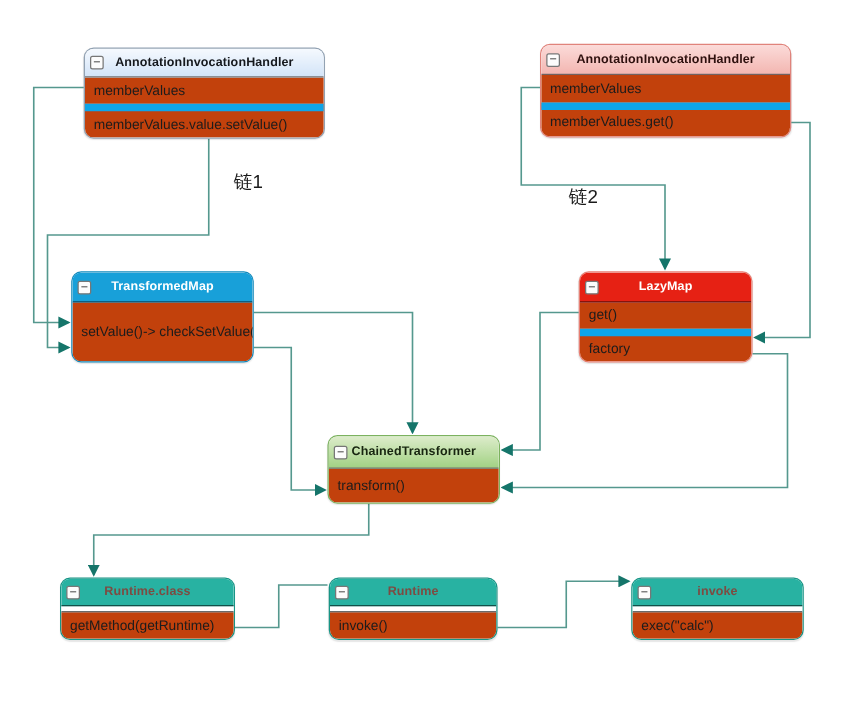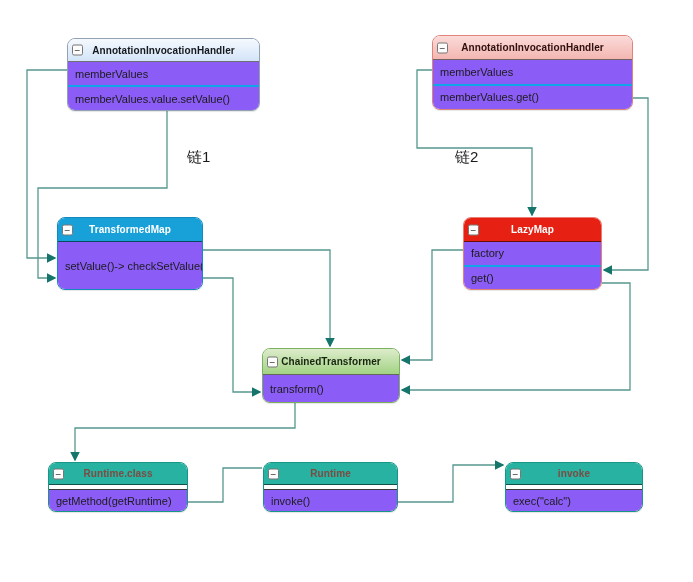--- a/index.html
+++ b/index.html
@@ -10,22 +10,22 @@
         overflow:hidden;box-sizing:border-box;display:flex;flex-direction:column;
         box-shadow:0 1px 1px rgba(0,0,0,0.10);}
   .hdr{background:var(--hdr);position:relative;display:flex;align-items:center;justify-content:center;
        flex:0 0 auto;border-bottom:1px solid rgba(0,0,0,0.55);}
   .ttl{font-weight:bold;font-size:10px;letter-spacing:.1px;color:var(--ttl);white-space:nowrap;}
   .collapse{position:absolute;left:4px;top:50%;transform:translateY(-50%);width:11px;height:11px;
             background:#fcfcfc;border:1px solid #777;border-radius:2px;display:flex;align-items:center;
             justify-content:center;font-size:10px;line-height:9px;color:#333;box-sizing:border-box;cursor:pointer;}
   .gap{height:4px;background:#ffffff;border-bottom:1px solid #3a3a3a;flex:0 0 auto;}
   .row{flex:1 1 auto;display:flex;align-items:center;padding:0 7px;font-size:11px;color:#1c1c1c;
-       background:#8b5cf6;white-space:nowrap;}
-  .row + .row{border-top:2px solid #0ea5e9;}
+       background:#c2410c;white-space:nowrap;}
+  .row + .row{border-top:6px solid #0ea5e9;}
   .free-label{position:absolute;font-size:15px;color:#1a1a1a;white-space:nowrap;}
 </style>
 </head>
 <body>
 
 <div id="canvas">
   <svg id="edge-layer" viewBox="0 0 693 582">
       <defs>
         <marker id="arr" viewBox="0 0 10 10" refX="8.5" refY="5" markerWidth="7.5" markerHeight="7.5" orient="auto-start-reverse">
           <path d="M0,0 L10,5 L0,10 z" fill="#15756a"></path>
@@ -36,21 +36,21 @@
       <polyline points="203,250 330,250 330,346" fill="none" stroke="#55988e" stroke-width="1.3" marker-end="url(#arr)"></polyline>
       <polyline points="203,278 233,278 233,392 260,392" fill="none" stroke="#55988e" stroke-width="1.3" marker-end="url(#arr)"></polyline>
       <polyline points="432,70 417,70 417,148 532,148 532,215" fill="none" stroke="#55988e" stroke-width="1.3" marker-end="url(#arr)"></polyline>
       <polyline points="633,98 648,98 648,270 604,270" fill="none" stroke="#55988e" stroke-width="1.3" marker-end="url(#arr)"></polyline>
       <polyline points="463,250 432,250 432,360 402,360" fill="none" stroke="#55988e" stroke-width="1.3" marker-end="url(#arr)"></polyline>
       <polyline points="602,283 630,283 630,390 402,390" fill="none" stroke="#55988e" stroke-width="1.3" marker-end="url(#arr)"></polyline>
       <polyline points="295,403 295,428 75,428 75,460" fill="none" stroke="#55988e" stroke-width="1.3" marker-end="url(#arr)"></polyline>
       <polyline points="188,502 223,502 223,468 262,468" fill="none" stroke="#55988e" stroke-width="1.3"></polyline>
       <polyline points="398,502 453,502 453,465 503,465" fill="none" stroke="#55988e" stroke-width="1.3" marker-end="url(#arr)"></polyline>
     </svg>
-  <div class="free-label" style="left:187px;top:148px;">链1</div>
+  <div class="free-label" style="left:187px;top:136px;">链1</div>
   <div class="free-label" style="left:455px;top:148px;">链2</div>
 <div class="node" style="left: 67px; top: 38px; width: 193px; height: 73px; --hdr: linear-gradient(#f5f9fe,#d3e4f8); --bd: #92a2b3; --ttl: #15181d;">
       <div class="hdr" style="height:22px">
         <span class="collapse">−</span>
         <span class="ttl">AnnotationInvocationHandler</span>
       </div>
       <div class="row">memberValues</div>
       <div class="row">memberValues.value.setValue()</div>
     </div>
     <div class="node" style="left: 432px; top: 35px; width: 201px; height: 75px; --hdr: linear-gradient(#fbdbd9,#f3b6b1); --bd: #e0837b; --ttl: #2e100e;">
@@ -66,22 +66,22 @@
         <span class="collapse">−</span>
         <span class="ttl">TransformedMap</span>
       </div>
       <div class="row">setValue()-&gt; checkSetValue()</div>
     </div>
     <div class="node" style="left: 463px; top: 217px; width: 139px; height: 73px; --hdr: #e62114; --bd: #e87f73; --ttl: #ffffff;">
       <div class="hdr" style="height:23px">
         <span class="collapse">−</span>
         <span class="ttl">LazyMap</span>
       </div>
+      <div class="row">get()</div>
       <div class="row">factory</div>
-      <div class="row">get()</div>
     </div>
     <div class="node" style="left: 262px; top: 348px; width: 138px; height: 55px; --hdr: linear-gradient(#ddeccb,#a2d284); --bd: #7cb25f; --ttl: #17250f;">
       <div class="hdr" style="height:25px">
         <span class="collapse">−</span>
         <span class="ttl">ChainedTransformer</span>
       </div>
       <div class="row">transform()</div>
     </div>
     <div class="node" style="left: 48px; top: 462px; width: 140px; height: 50px; --hdr: #28b2a2; --bd: #189586; --ttl: #7d4b42;">
       <div class="hdr" style="height:21px">

